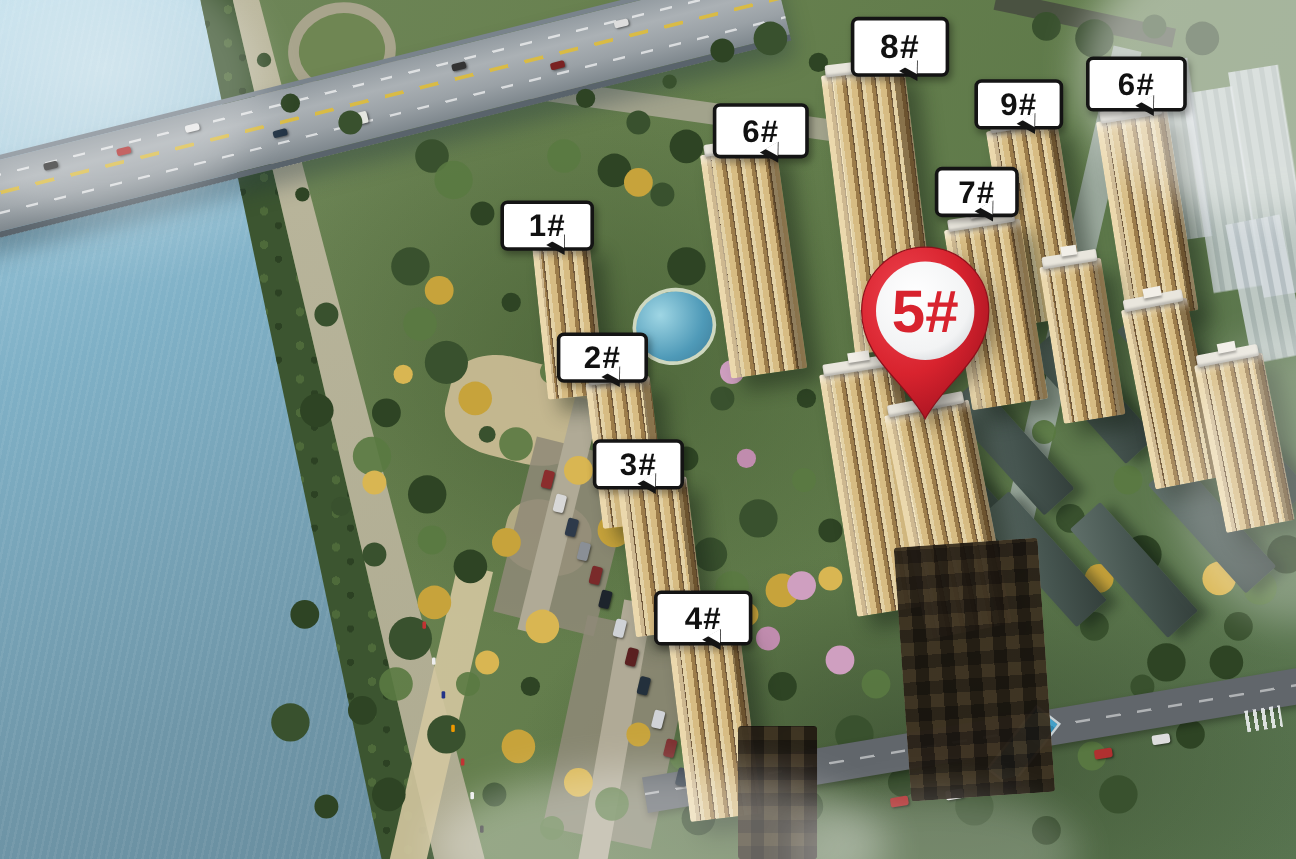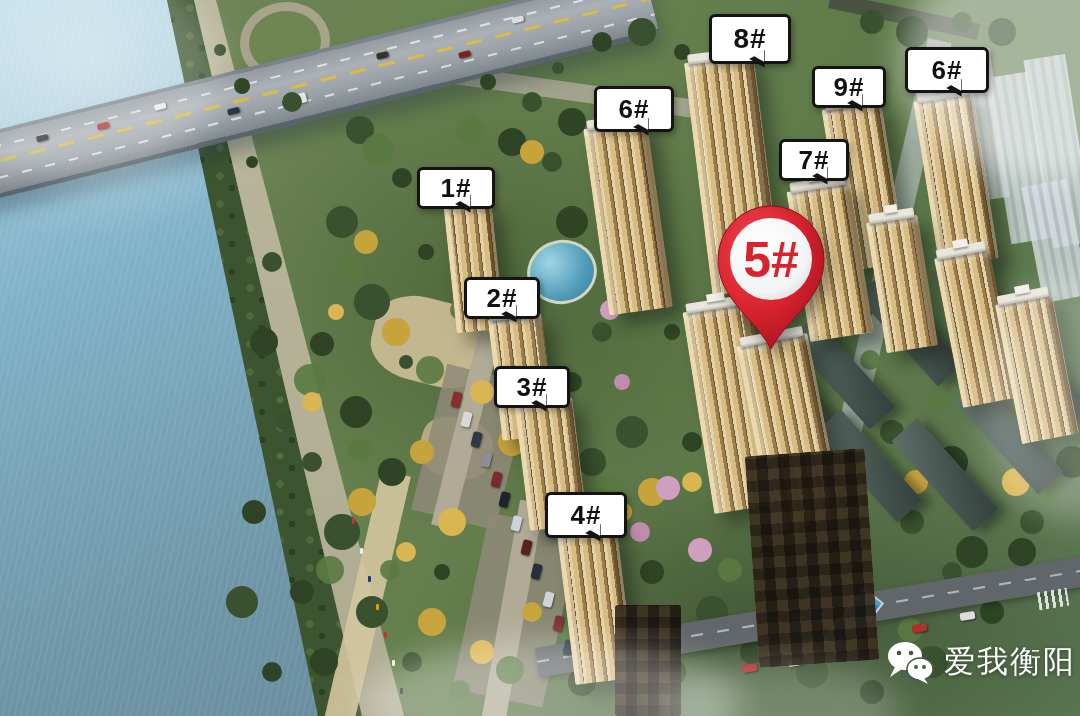--- a/index.html
+++ b/index.html
@@ -303,27 +303,14 @@
             <stop offset="0.75" stop-color="#f2f3f4"></stop>
             <stop offset="1" stop-color="#d4d8db"></stop>
         </radialGradient>
       </defs>
       <path d="M62 149 C45 117 9 99 9 59 A53 53 0 1 1 115 59 C115 99 79 117 62 149 Z" fill="url(#pg)" stroke="#8e0f1a" stroke-width="1"></path>
       <circle cx="62" cy="59" r="41" fill="url(#wg)"></circle>
       <text x="62" y="77" text-anchor="middle" font-size="50" font-weight="bold" fill="#d8232e" font-family="Liberation Sans, sans-serif">5#</text>
     </svg>
   </div>
 
-  <div class="abs watermark">
-    <svg width="48" height="44" viewBox="0 0 48 44">
-      <ellipse cx="19" cy="16" rx="17" ry="14" fill="#ffffff"></ellipse>
-      <path d="M9 27 L4 37 L16 29 Z" fill="#ffffff"></path>
-      <circle cx="13" cy="13" r="2.3" fill="#47523f"></circle>
-      <circle cx="25" cy="13" r="2.3" fill="#47523f"></circle>
-      <ellipse cx="34" cy="29" rx="13" ry="11" fill="#ffffff" stroke="#4a5348" stroke-width="1.5"></ellipse>
-      <path d="M38 38 L42 44 L32 39 Z" fill="#ffffff"></path>
-      <circle cx="30" cy="27" r="1.9" fill="#47523f"></circle>
-      <circle cx="38" cy="27" r="1.9" fill="#47523f"></circle>
-    </svg>
-    <span class="txt">爱我衡阳</span>
-  </div>
 
 </div>
 
 </body></html>

